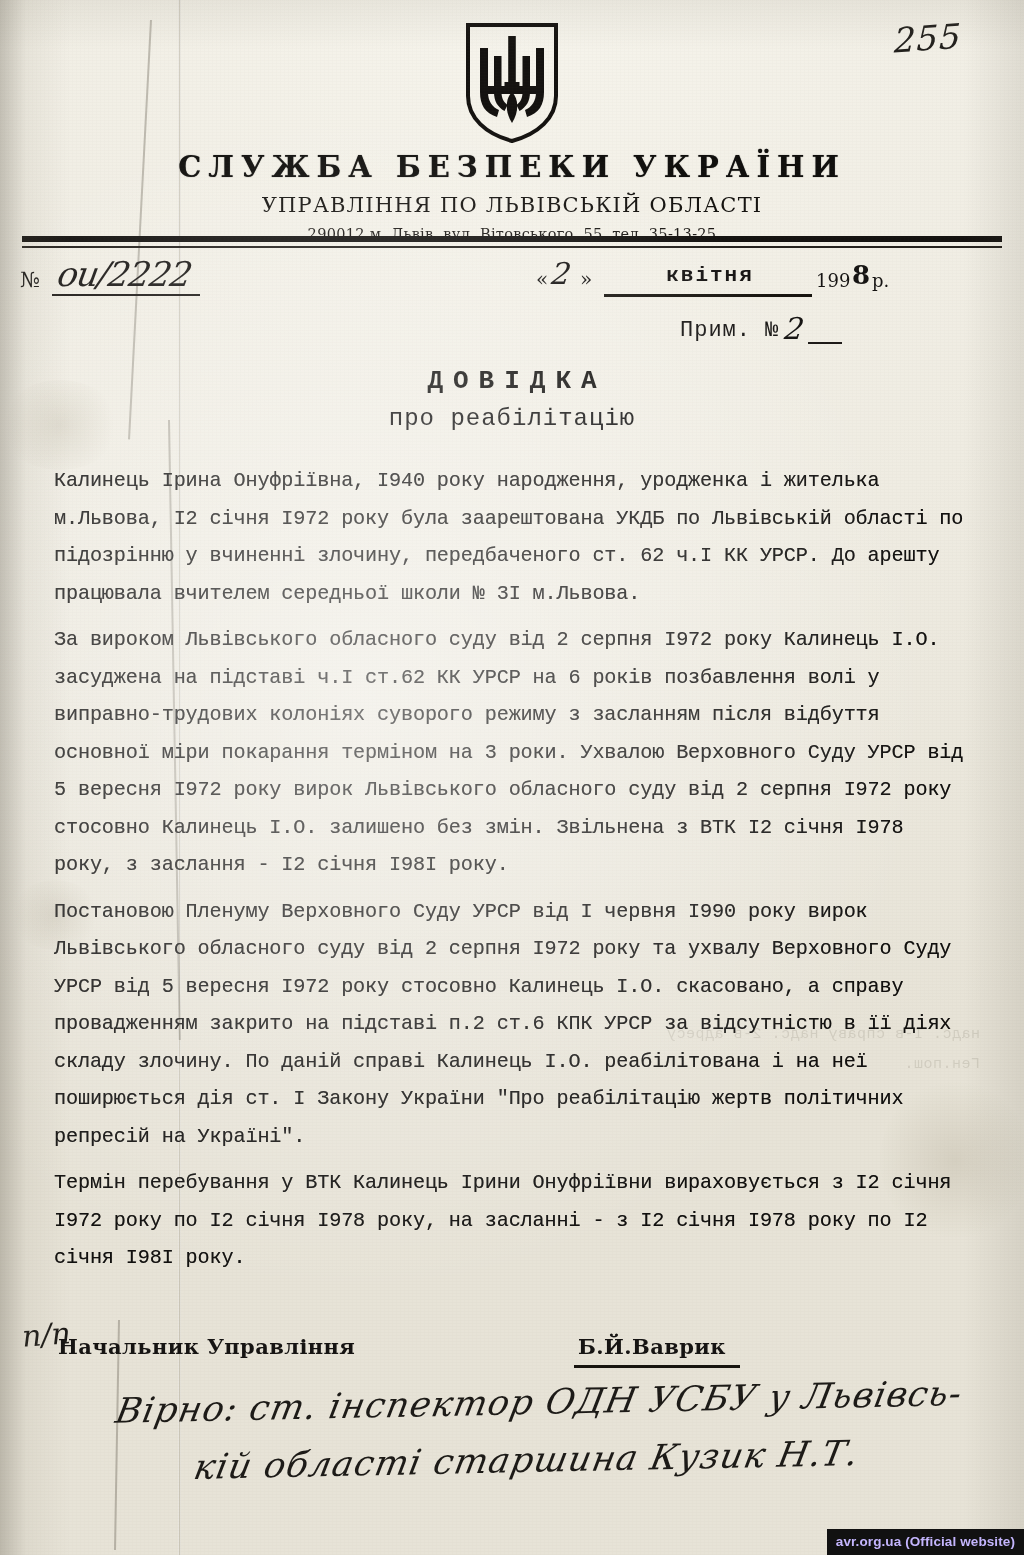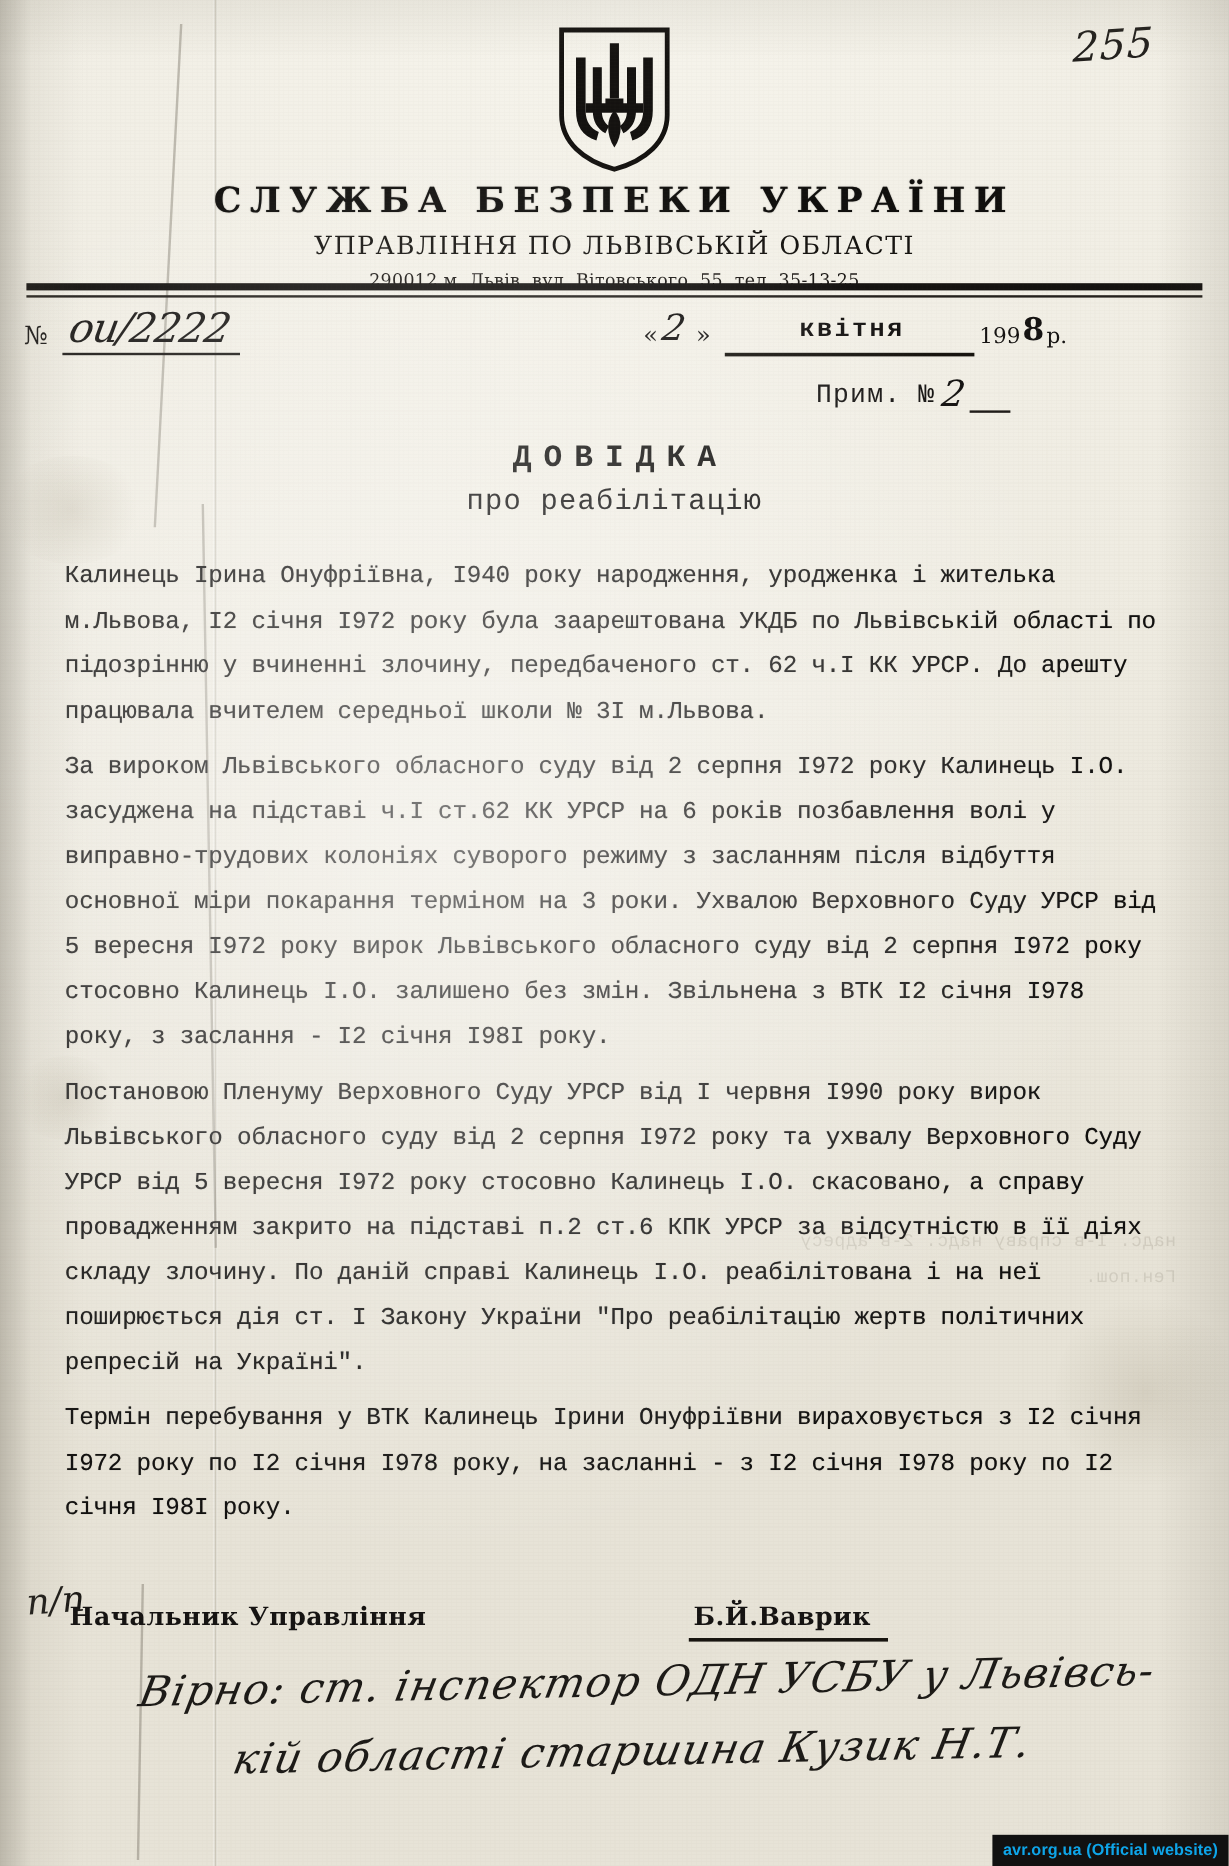--- a/index.html
+++ b/index.html
@@ -344,21 +344,21 @@
   }
   #hand-line-1 { left: 118px; top: 1382px; }
   #hand-line-2 { left: 196px; top: 1440px; }
 
   
   #watermark {
     position: absolute;
     right: 0;
     bottom: 0;
     background: #111111;
-    color: #0ea5e9;
+    color: #c4b5fd;
     font-family: "Liberation Sans", sans-serif;
     font-weight: 700;
     font-size: 13.5px;
     padding: 5px 9px 6px 9px;
     letter-spacing: .1px;
   }
 </style>
 </head>
 <body>
 

